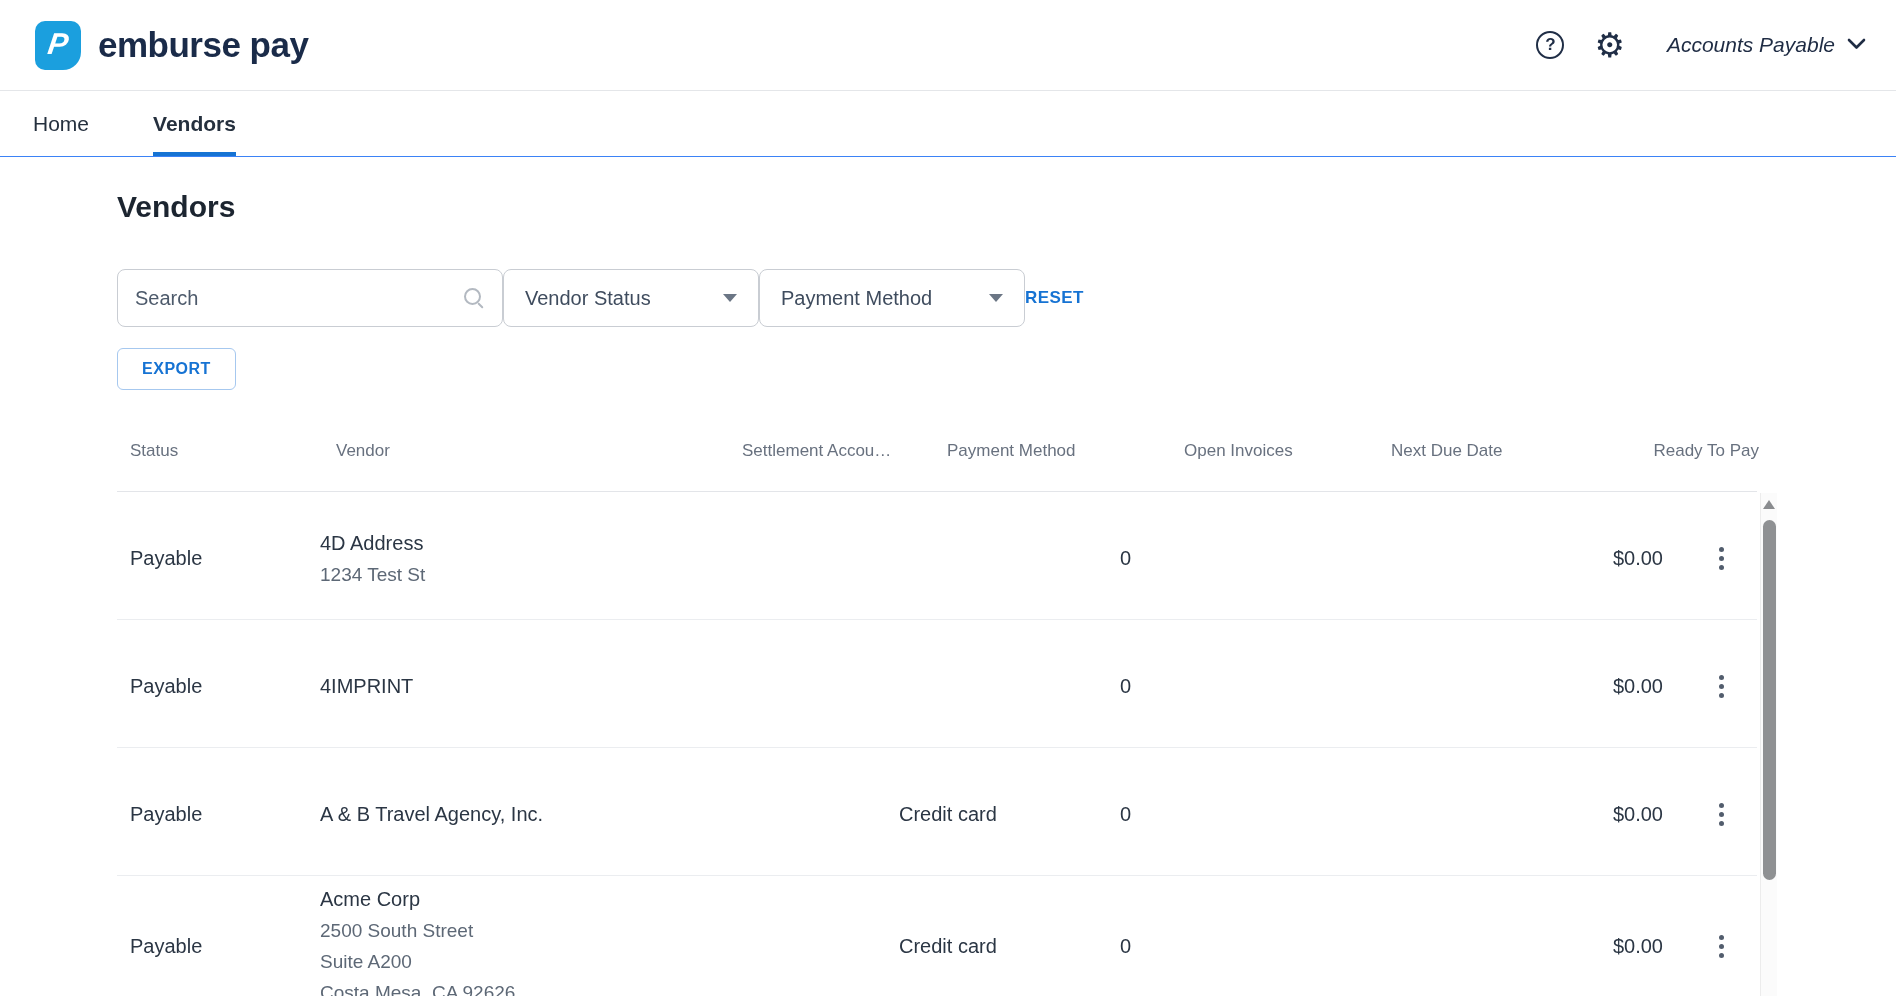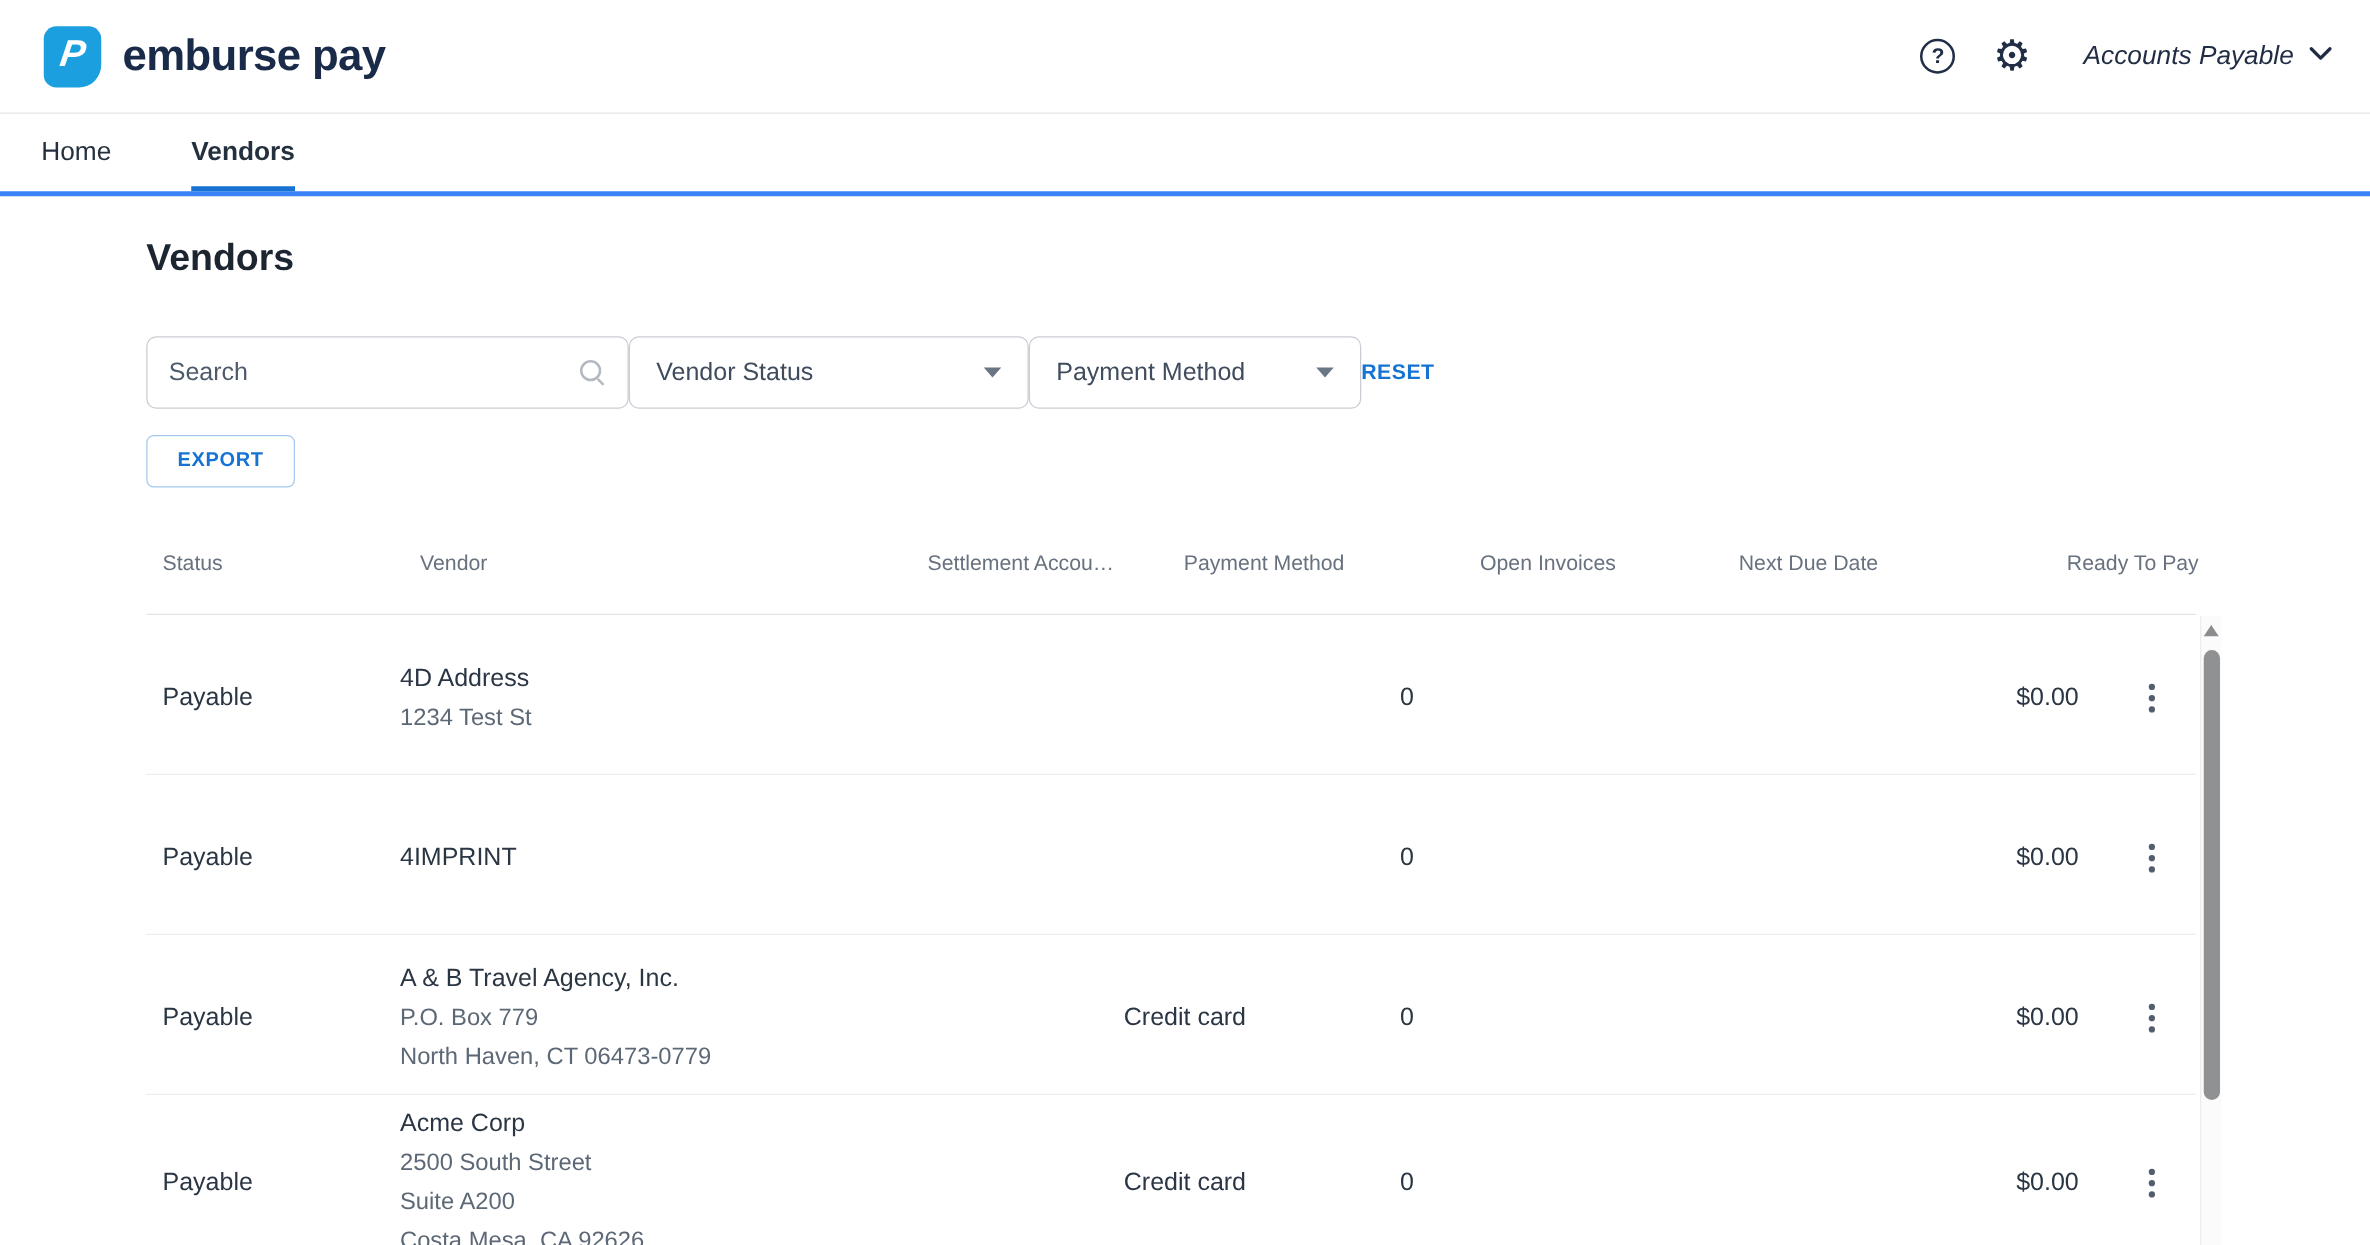--- a/index.html
+++ b/index.html
@@ -18,21 +18,21 @@
   .header-right { display:flex; align-items:center; }
   .help-icon { width:28px; height:28px; border:2.5px solid #202e46; border-radius:50%;
     display:flex; align-items:center; justify-content:center; font-size:17px; font-weight:700;
     color:#202e46; margin-right:30px; cursor:pointer; }
   .gear-icon { font-family:"DejaVu Sans", sans-serif; font-size:34px; line-height:1; color:#202e46;
     margin-right:42px; cursor:pointer; }
   .account-label { font-size:21px; color:#1f2c44;font-style:italic; }
   .chevron-down { margin-left:12px; display:inline-block; }
 
   
-  .nav-bar { height:66px; display:flex; padding-left:33px; border-bottom:4px solid #3b82f6; }
+  .nav-bar { height:66px; display:flex; padding-left:33px; border-bottom:1px solid #3b82f6; }
   .nav-item { display:flex; align-items:center; font-size:21px; color:#25303e; cursor:pointer;
     border-bottom:4px solid transparent; padding-top:4px; }
   .nav-item.home { margin-right:64px; }
   .nav-item.active { font-weight:700; border-bottom-color:#1673d3; }
 
   
   .content { margin-left:117px; width:1640px; }
   .page-title { margin-top:32px; font-size:30px; line-height:36px; font-weight:700; color:#1c2530; }
 
   .filters { margin-top:44px; display:flex; align-items:center; }
@@ -42,21 +42,21 @@
     font-family:"Liberation Sans", sans-serif; background:transparent; }
   .search-input::placeholder { color:#4d5a6b; opacity:1; }
   .search-icon { position:relative; width:22px; height:22px; flex:0 0 auto; }
   .search-icon::before { content:""; position:absolute; left:1px; top:1px; width:13px; height:13px;
     border:2px solid #b3b9c1; border-radius:50%; }
   .search-icon::after { content:""; position:absolute; left:15px; top:15px; width:7px; height:2px;
     background:#b3b9c1; transform:rotate(45deg); transform-origin:left center; border-radius:2px; }
 
   .select-box { height:58px; border:1px solid #c9cdd3; border-radius:8px; background:#fff;
     display:flex; align-items:center; justify-content:space-between; padding:0 21px; cursor:pointer; }
-  .select-vendor-status { width:320px; }
+  .select-vendor-status { width:256px; }
   .select-payment-method { width:266px; }
   .select-label { font-size:20px; color:#3f4c5e; }
   .caret-down { width:0; height:0; border-left:7px solid transparent; border-right:7px solid transparent;
     border-top:8px solid #6b7685; }
 
   .reset-link { font-size:17px; font-weight:700; color:#1673d3; letter-spacing:0.4px; cursor:pointer; }
 
   .export-row { margin-top:21px; }
   .export-button { width:119px; height:42px; background:#fff; border:1px solid #a6c8ef; border-radius:6px;
     color:#1673d3; font-weight:700; font-size:16px; letter-spacing:0.5px; cursor:pointer;
@@ -187,24 +187,20 @@
             <i></i>
             <i></i>
           </span>
     </div>
   </div>
 
   <div class="grid-cols row">
     <div class="cell">Payable</div>
     <div class="cell vendor-cell">
       <div class="vendor-name">A &amp; B Travel Agency, Inc.</div>
-      <div>
-            <div class="addr-line">P.O. Box 779</div>
-            <div class="addr-line">North Haven, CT 06473-0779</div>
-          </div>
     </div>
     <div class="cell"></div>
     <div class="cell">Credit card</div>
     <div class="cell">0</div>
     <div class="cell"></div>
     <div class="cell right-cell">$0.00</div>
     <div class="cell kebab-cell">
       <span class="kebab">
             <i></i>
             <i></i>

